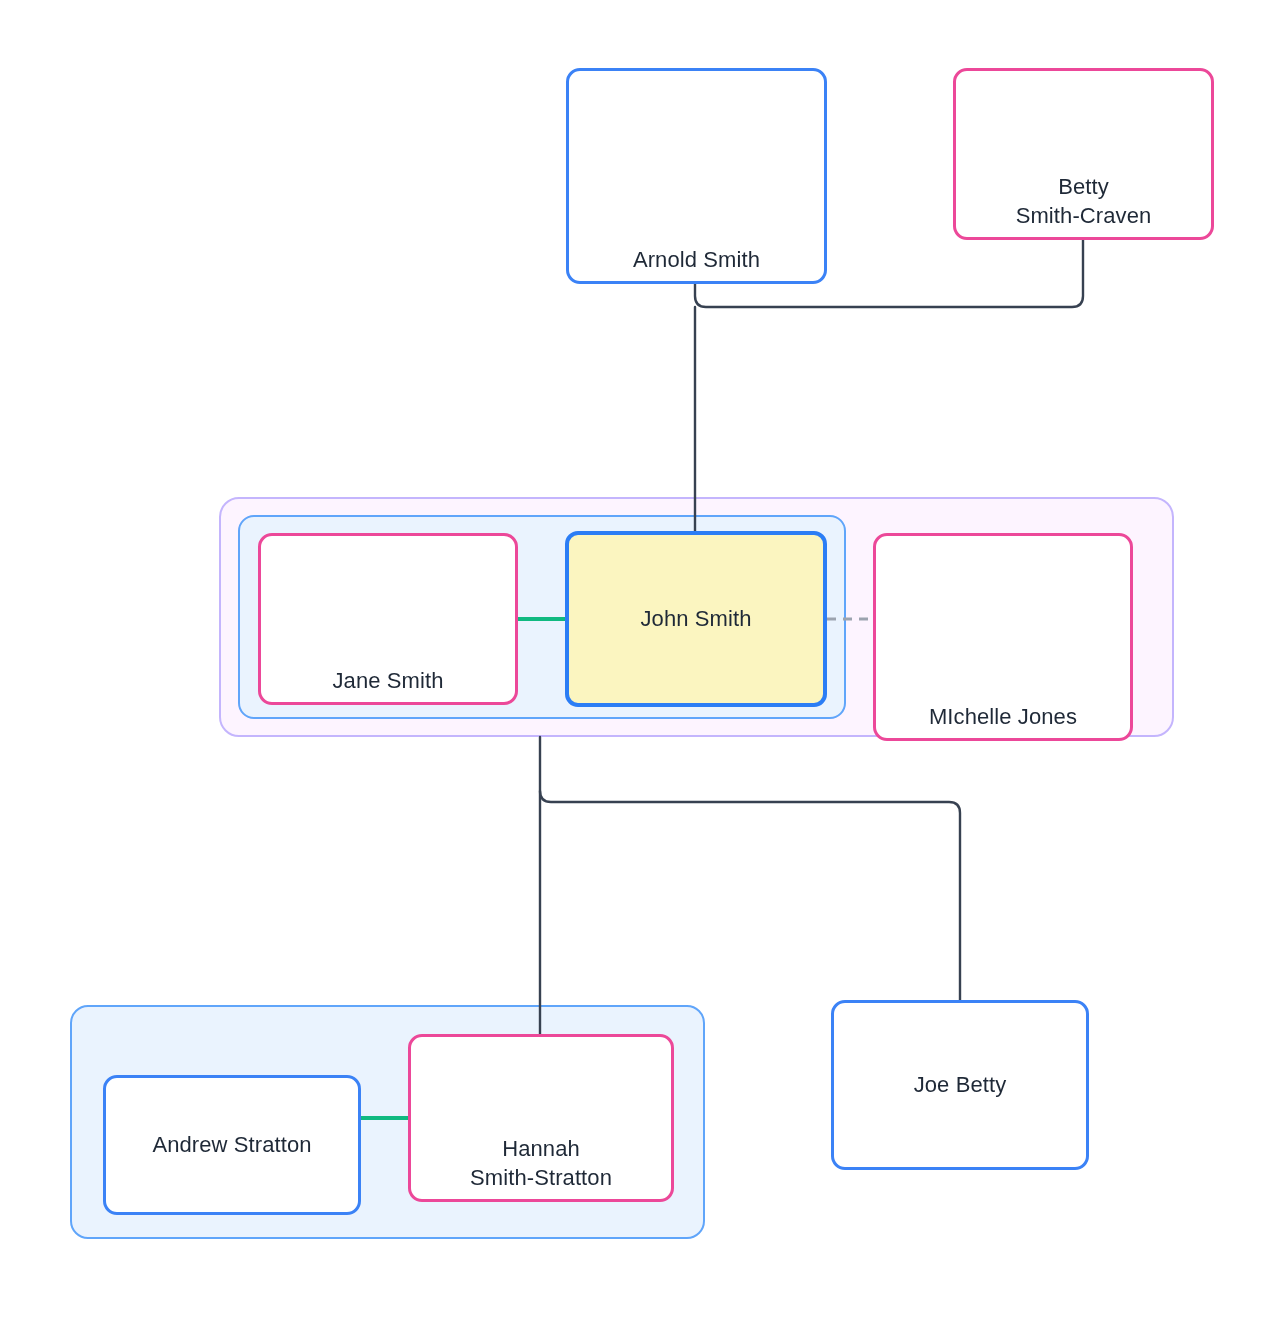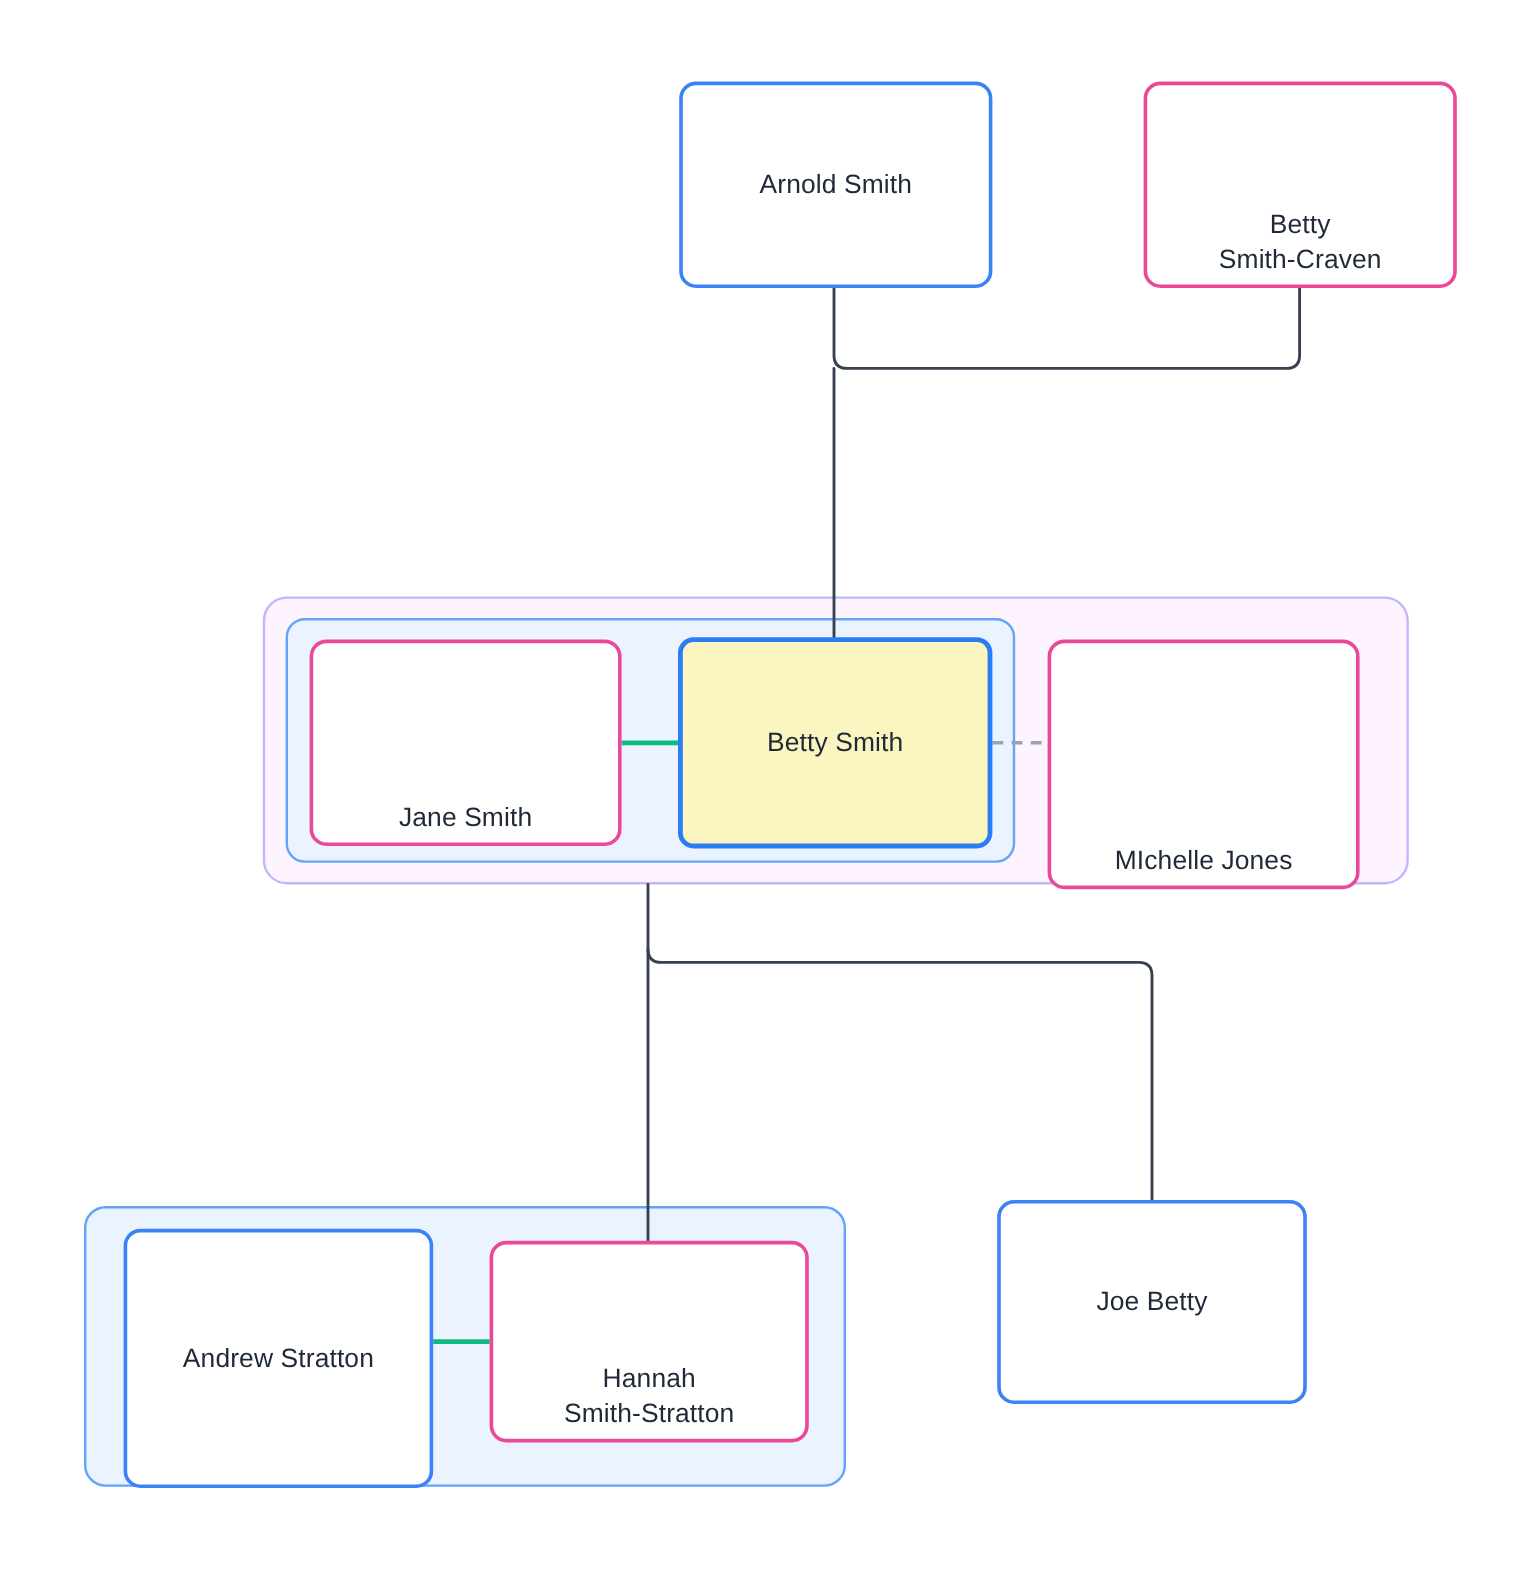--- a/index.html
+++ b/index.html
@@ -90,25 +90,25 @@
     <path d="M 540 737 L 540 1034" fill="none" stroke="#374151" stroke-width="2.4" stroke-linecap="round"></path>
     <path d="M 540 791 Q 540 802 551 802 L 949 802 Q 960 802 960 813 L 960 1000" fill="none" stroke="#374151" stroke-width="2.4" stroke-linecap="round"></path>
 
     <line x1="518" y1="619" x2="565" y2="619" stroke="#10b981" stroke-width="4"></line>
     <line x1="361" y1="1118" x2="408" y2="1118" stroke="#10b981" stroke-width="4"></line>
 
     <line x1="827" y1="619" x2="873" y2="619" stroke="#9ca3af" stroke-width="3" stroke-dasharray="9 7"></line>
   </svg>
 
   <div id="nodes-layer">
-      <div class="node male" style="left: 566px; top: 68px; width: 261px; height: 172px;"><span>Arnold Smith</span></div>
+      <div class="node male" style="left: 566px; top: 68px; width: 261px; height: 216px; align-items: flex-end;"><span>Arnold Smith</span></div>
       <div class="node female" style="left: 953px; top: 68px; width: 261px; height: 172px;"><span>Betty
 Smith-Craven</span></div>
       <div class="node female" style="left: 258px; top: 533px; width: 260px; height: 172px;"><span>Jane Smith</span></div>
-      <div class="node male focus" style="left: 565px; top: 531px; width: 262px; height: 176px;"><span>Betty Smith</span></div>
+      <div class="node male focus" style="left: 565px; top: 531px; width: 262px; height: 176px;"><span>John Smith</span></div>
       <div class="node female" style="left: 873px; top: 533px; width: 260px; height: 208px;"><span>MIchelle Jones</span></div>
-      <div class="node male" style="left: 103px; top: 1024px; width: 258px; height: 216px;"><span>Andrew Stratton</span></div>
+      <div class="node male" style="left: 103px; top: 1075px; width: 258px; height: 140px;"><span>Andrew Stratton</span></div>
       <div class="node female" style="left: 408px; top: 1034px; width: 266px; height: 168px;"><span>Hannah
 Smith-Stratton</span></div>
       <div class="node male" style="left: 831px; top: 1000px; width: 258px; height: 170px;"><span>Joe Betty</span></div>
     </div>
 
 </div>
 
 </body></html>

